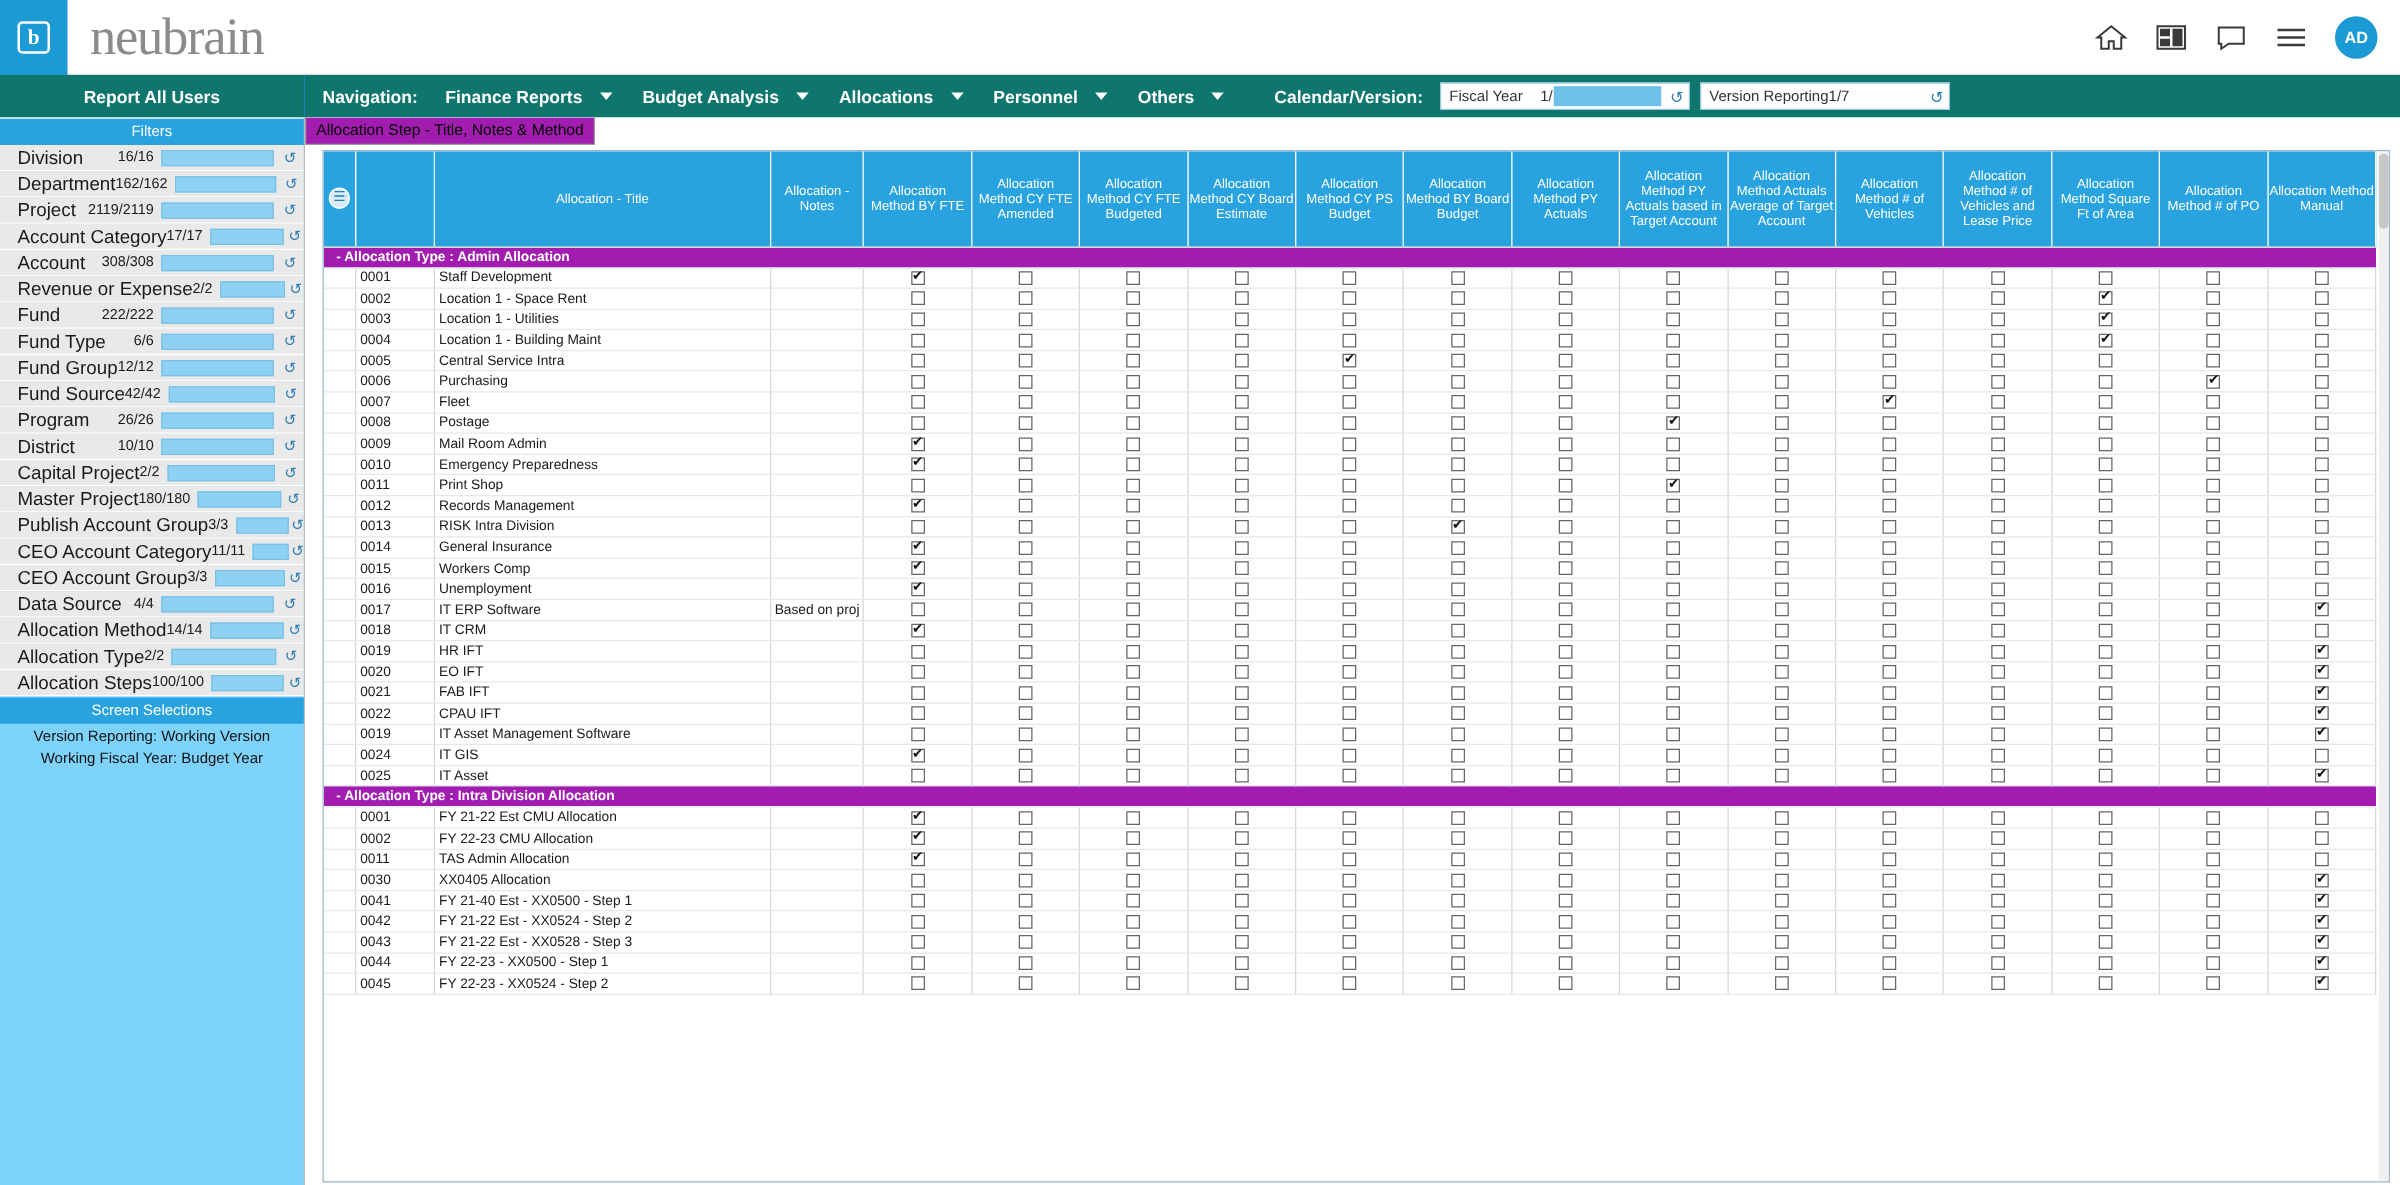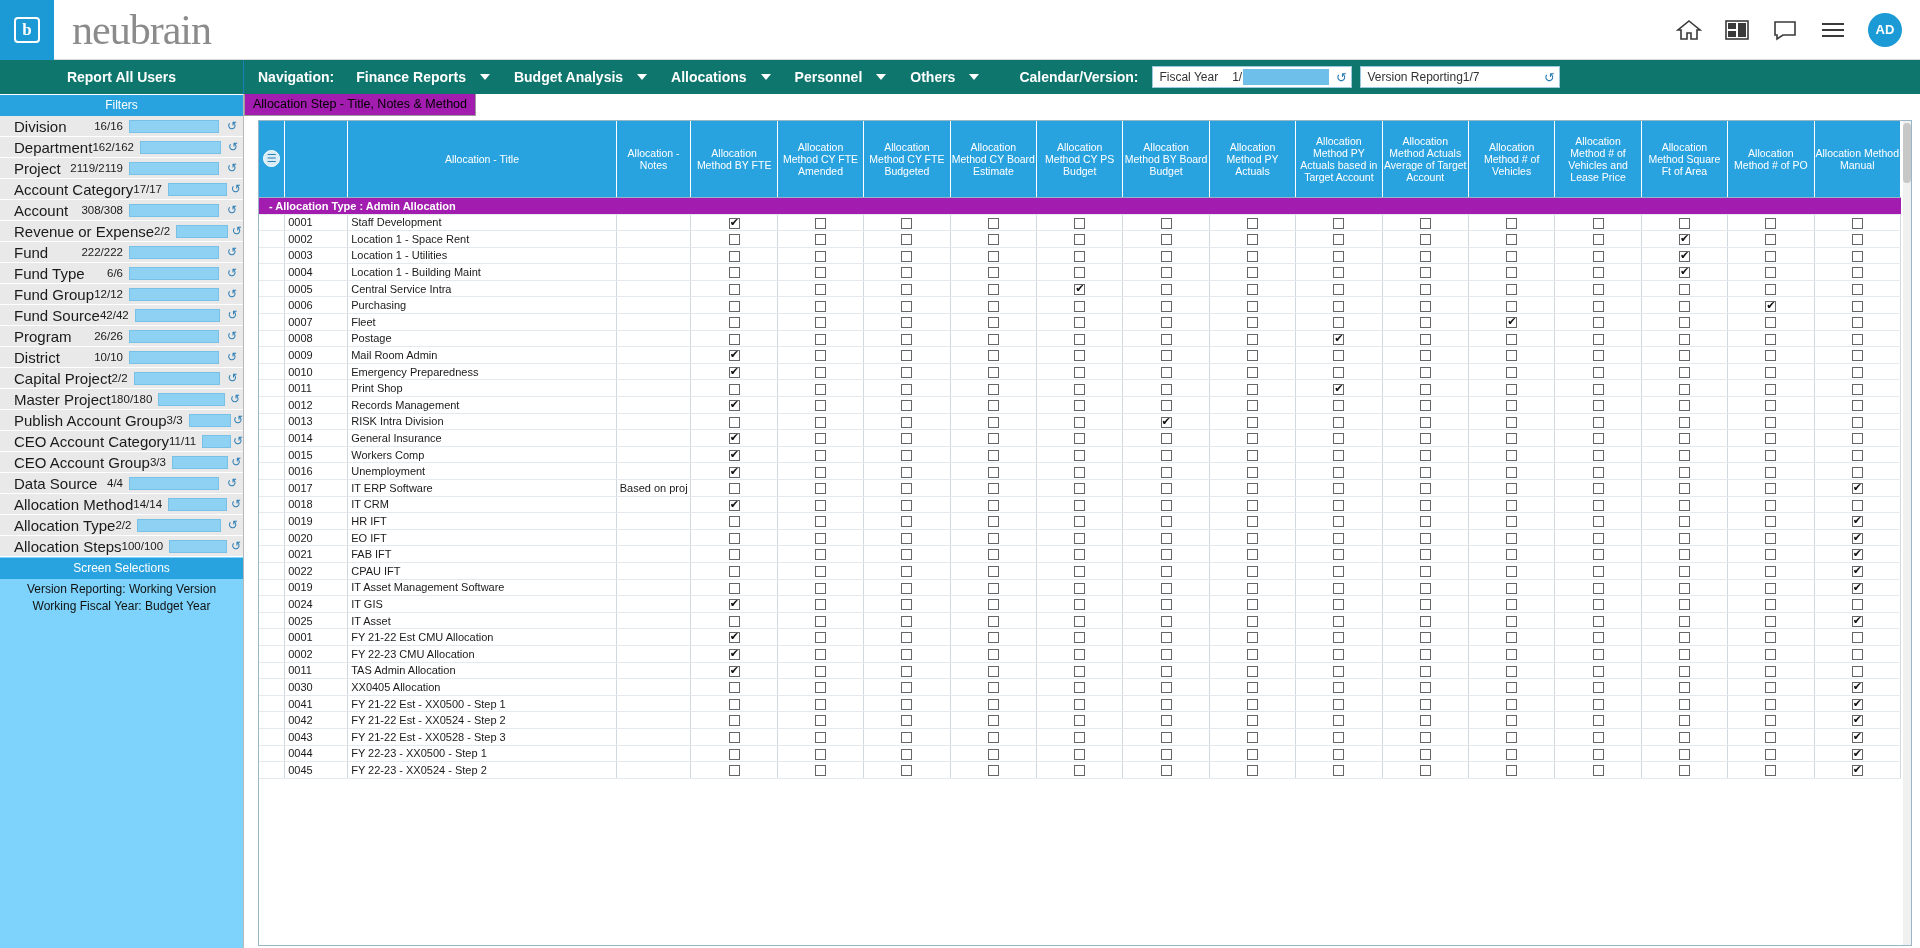--- a/index.html
+++ b/index.html
@@ -933,20 +933,23 @@
               <td class="c"><span class="chk"></span></td>
               <td class="c"><span class="chk"></span></td>
               <td class="c"><span class="chk"></span></td>
               <td class="c"><span class="chk"></span></td>
               <td class="c"><span class="chk"></span></td>
               <td class="c"><span class="chk"></span></td>
               <td class="c"><span class="chk"></span></td>
               <td class="c"><span class="chk"></span></td>
               <td class="c"><span class="chk on"></span></td>
             </tr>
+            <tr class="group">
+              <td colspan="18" style="padding-left: 10px;">-  Allocation Type : Intra Division Allocation</td>
+            </tr>
             <tr>
               <td></td>
               <td>0001</td>
               <td>FY 21-22 Est CMU Allocation</td>
               <td class="notes-cell"></td>
               <td class="c"><span class="chk on"></span></td>
               <td class="c"><span class="chk"></span></td>
               <td class="c"><span class="chk"></span></td>
               <td class="c"><span class="chk"></span></td>
               <td class="c"><span class="chk"></span></td>
@@ -1016,21 +1019,21 @@
               <td class="c"><span class="chk"></span></td>
               <td class="c"><span class="chk"></span></td>
               <td class="c"><span class="chk"></span></td>
               <td class="c"><span class="chk"></span></td>
               <td class="c"><span class="chk"></span></td>
               <td class="c"><span class="chk on"></span></td>
             </tr>
             <tr>
               <td></td>
               <td>0041</td>
-              <td>FY 21-22 Est  -  XX0500 - Step 1</td>
+              <td>FY 21-40 Est  -  XX0500 - Step 1</td>
               <td class="notes-cell"></td>
               <td class="c"><span class="chk"></span></td>
               <td class="c"><span class="chk"></span></td>
               <td class="c"><span class="chk"></span></td>
               <td class="c"><span class="chk"></span></td>
               <td class="c"><span class="chk"></span></td>
               <td class="c"><span class="chk"></span></td>
               <td class="c"><span class="chk"></span></td>
               <td class="c"><span class="chk"></span></td>
               <td class="c"><span class="chk"></span></td>

